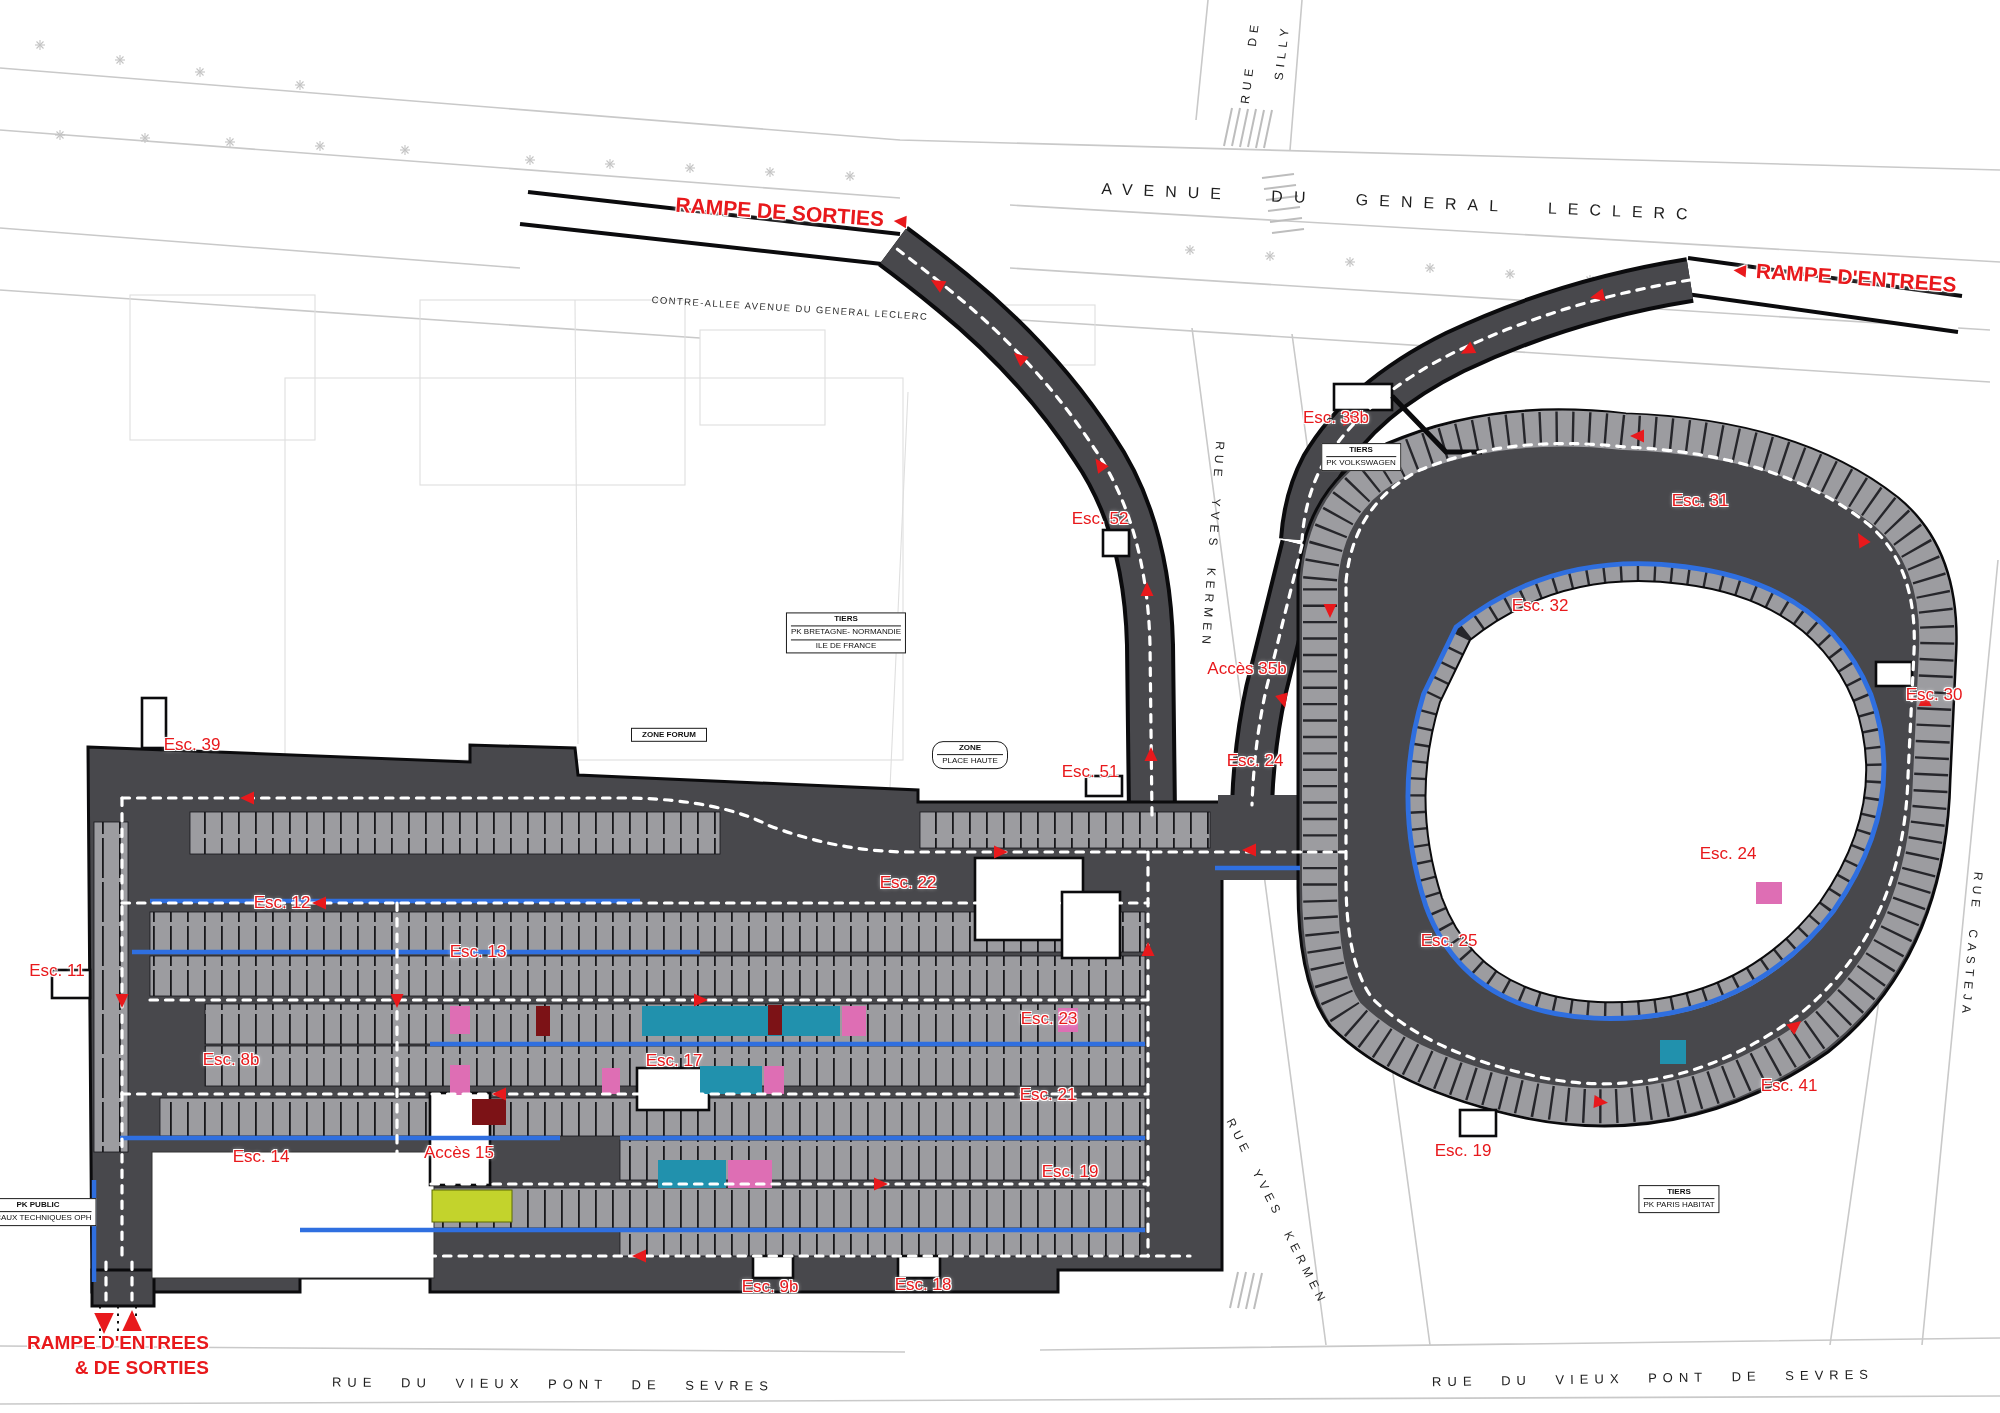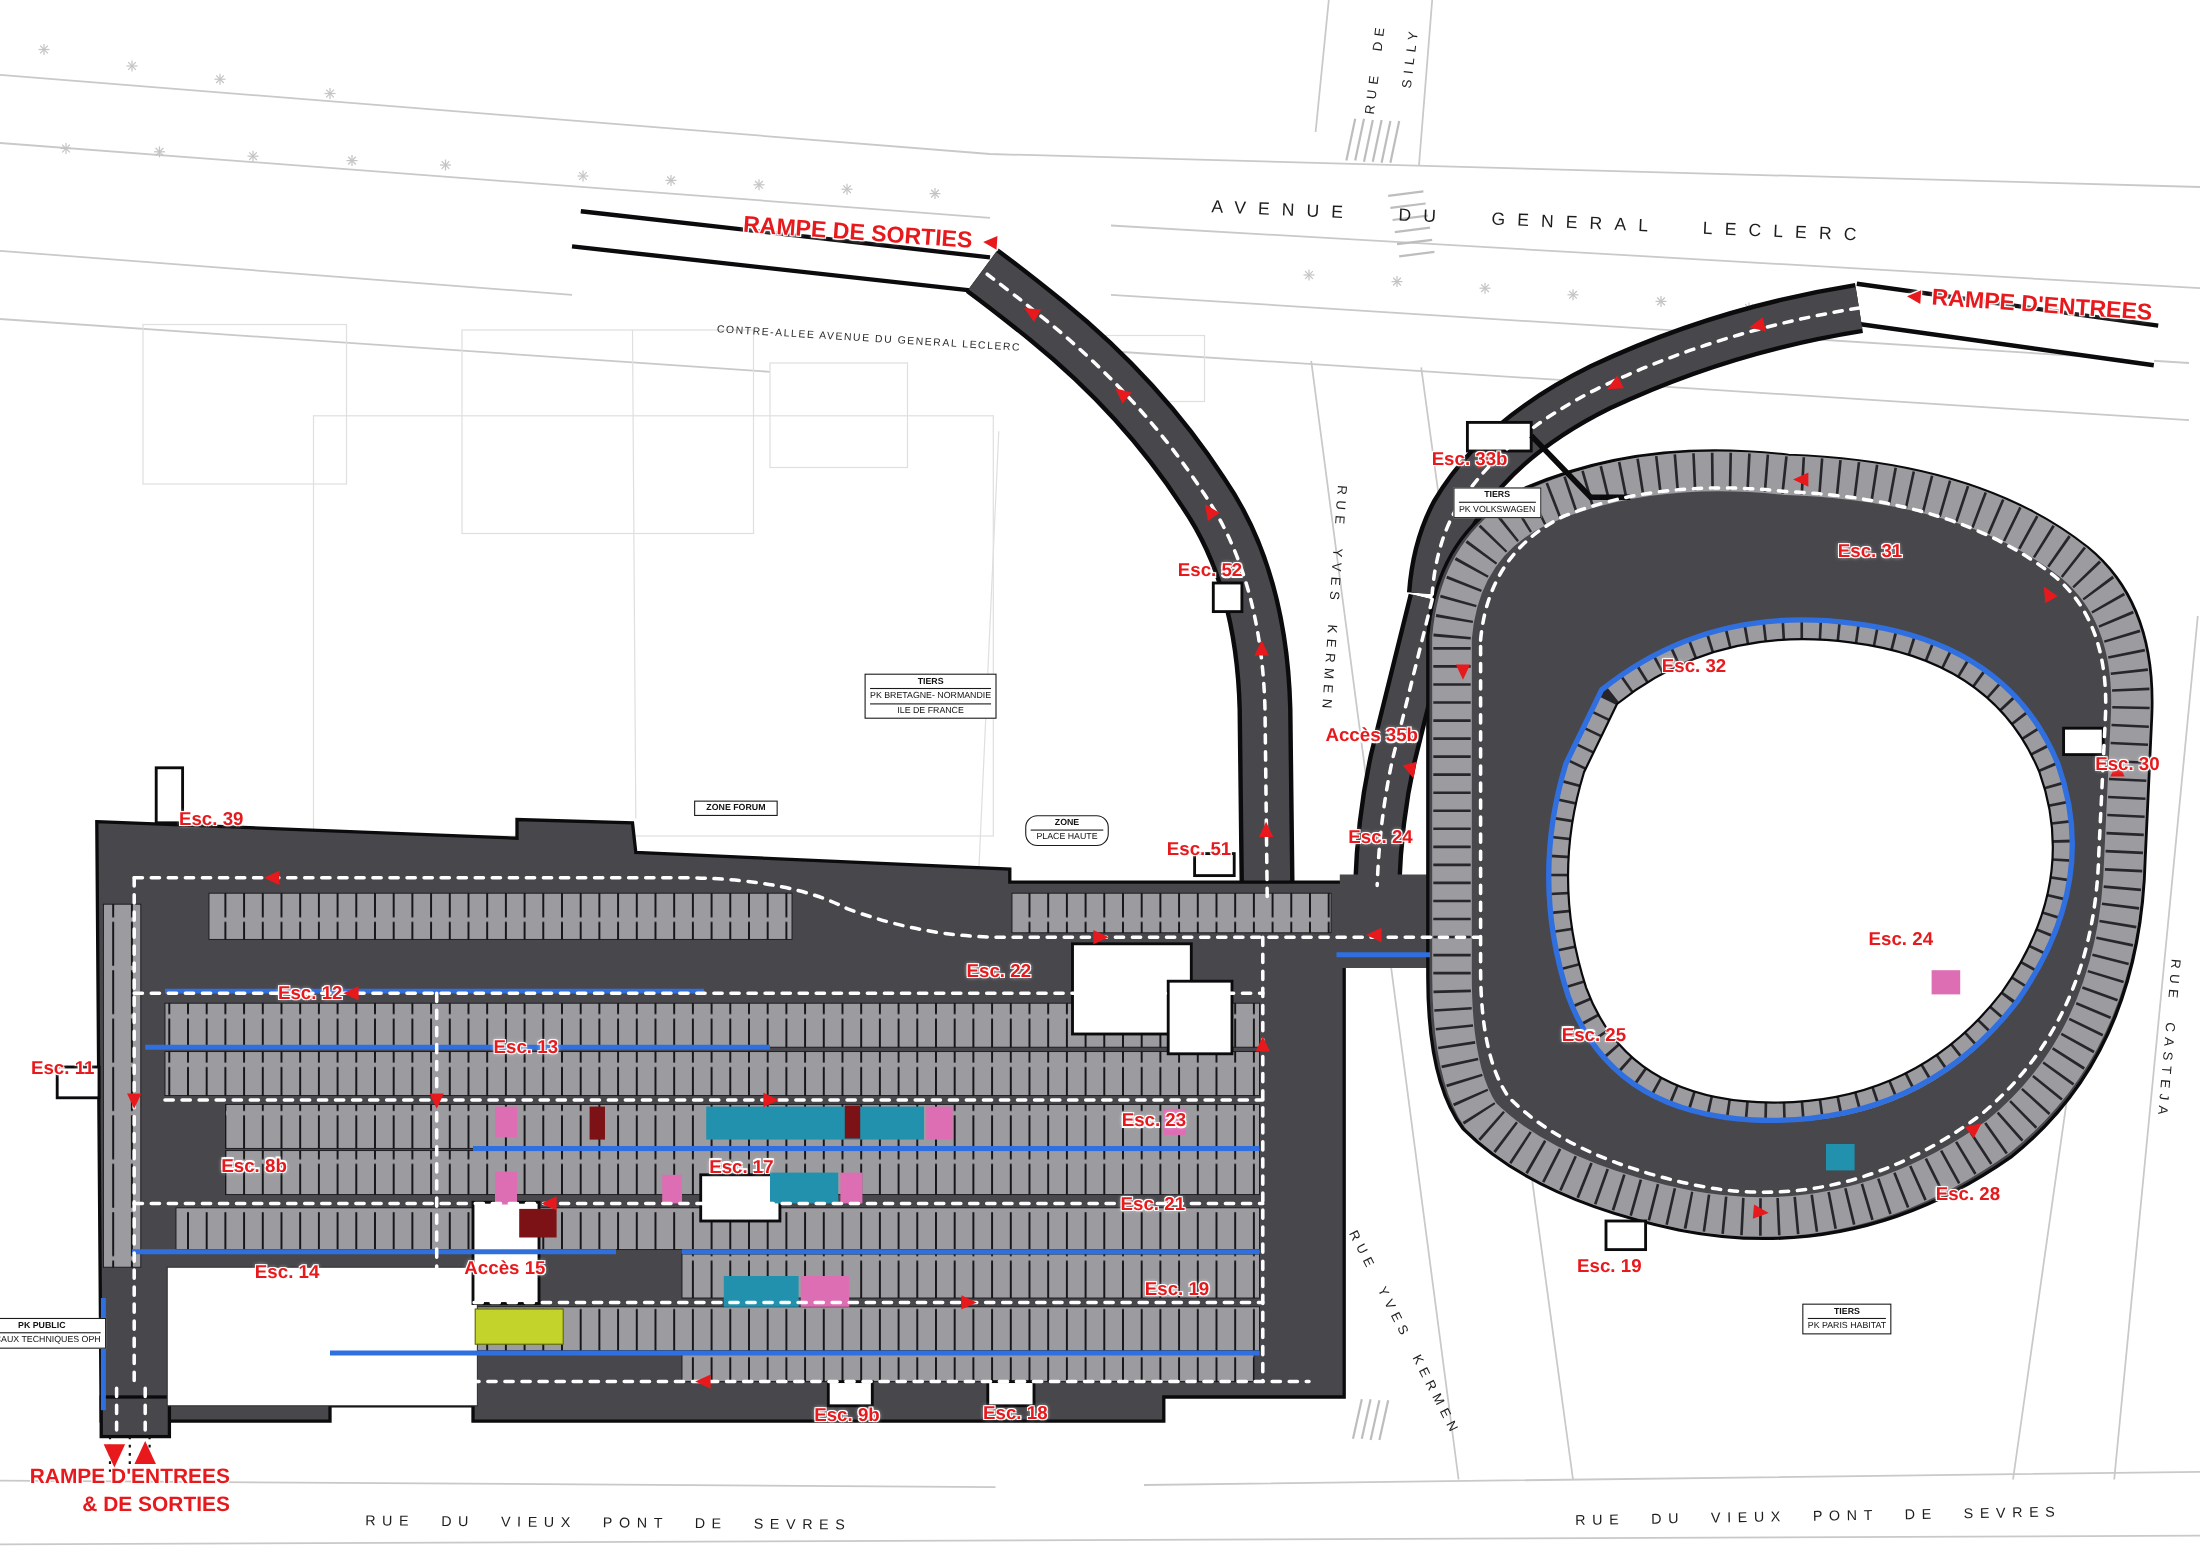--- a/index.html
+++ b/index.html
@@ -1,20 +1,20 @@
 <!DOCTYPE html>
 <html style="--structure: #48484c; --stall-gray: #9c9ca0; --accent-red: #e8191c; --walkway-blue: #2f6fe0; --handicap-teal: #2191ad; --family-pink: #de6eb4; --electric-green: #c3d32c; --street-line: #c9c9c9;"><head>
 <meta charset="utf-8">
 <style>
   html,body{margin:0;padding:0;background:#fff;width:2000px;height:1413px;overflow:hidden;}
   #map{position:relative;width:2000px;height:1413px;background:#fff;font-family:"Liberation Sans",sans-serif;}
   #plan-svg{position:absolute;left:0;top:0;}
   #labels-layer{position:absolute;left:0;top:0;width:100%;height:100%;pointer-events:none;}
   .lbl{position:absolute;white-space:nowrap;font-family:"Liberation Sans",sans-serif;}
-  .esc{color:var(--accent-red);font-weight:bold;font-size:17px;
+  .esc{color:var(--accent-red);font-weight:normal;font-size:17px;
        text-shadow:-1px -1px 0 #fff,1px -1px 0 #fff,-1px 1px 0 #fff,1px 1px 0 #fff,0 0 4px #fff;text-align:center;}
   .ramp{color:var(--accent-red);font-weight:bold;font-size:21px;
        text-shadow:-1px -1px 0 #fff,1px -1px 0 #fff,-1px 1px 0 #fff,1px 1px 0 #fff,0 0 5px #fff;}
   .ramp2{color:var(--accent-red);font-weight:bold;font-size:19px;text-align:right;line-height:1.3;
        text-shadow:-1px -1px 0 #fff,1px -1px 0 #fff,-1px 1px 0 #fff,1px 1px 0 #fff;}
   .street-lg{font-size:16px;letter-spacing:11px;word-spacing:24px;color:#1d1d1d;}
   .street-lg2{font-size:13px;letter-spacing:6px;word-spacing:14px;color:#1d1d1d;}
   .street-md{font-size:12px;letter-spacing:5px;word-spacing:9px;color:#1d1d1d;}
   .street-sm{font-size:9.5px;letter-spacing:1.4px;color:#2c2c2c;}
   .boxed{background:#fff;border:1.5px solid #1b1b1b;font-size:8px;line-height:1.55;text-align:center;
@@ -305,21 +305,21 @@
       <div class="lbl esc" style="left: 1090px; top: 772px; transform: translate(-50%, -50%) rotate(0deg);">Esc. 51</div>
       <div class="lbl esc" style="left: 1728px; top: 854px; transform: translate(-50%, -50%) rotate(0deg);">Esc. 24</div>
       <div class="lbl esc" style="left: 908px; top: 883px; transform: translate(-50%, -50%) rotate(0deg);">Esc. 22</div>
       <div class="lbl esc" style="left: 282px; top: 903px; transform: translate(-50%, -50%) rotate(0deg);">Esc. 12</div>
       <div class="lbl esc" style="left: 1449px; top: 941px; transform: translate(-50%, -50%) rotate(0deg);">Esc. 25</div>
       <div class="lbl esc" style="left: 478px; top: 952px; transform: translate(-50%, -50%) rotate(0deg);">Esc. 13</div>
       <div class="lbl esc" style="left: 57px; top: 971px; transform: translate(-50%, -50%) rotate(0deg);">Esc. 11</div>
       <div class="lbl esc" style="left: 1049px; top: 1019px; transform: translate(-50%, -50%) rotate(0deg);">Esc. 23</div>
       <div class="lbl esc" style="left: 231px; top: 1060px; transform: translate(-50%, -50%) rotate(0deg);">Esc. 8b</div>
       <div class="lbl esc" style="left: 674px; top: 1061px; transform: translate(-50%, -50%) rotate(0deg);">Esc. 17</div>
-      <div class="lbl esc" style="left: 1789px; top: 1086px; transform: translate(-50%, -50%) rotate(0deg);">Esc. 28</div>
+      <div class="lbl esc" style="left: 1789px; top: 1086px; transform: translate(-50%, -50%) rotate(0deg);">Esc. 41</div>
       <div class="lbl esc" style="left: 1048px; top: 1095px; transform: translate(-50%, -50%) rotate(0deg);">Esc. 21</div>
       <div class="lbl esc" style="left: 261px; top: 1157px; transform: translate(-50%, -50%) rotate(0deg);">Esc. 14</div>
       <div class="lbl esc" style="left: 459px; top: 1153px; transform: translate(-50%, -50%) rotate(0deg);">Accès 15</div>
       <div class="lbl esc" style="left: 1463px; top: 1151px; transform: translate(-50%, -50%) rotate(0deg);">Esc. 19</div>
       <div class="lbl esc" style="left: 1070px; top: 1172px; transform: translate(-50%, -50%) rotate(0deg);">Esc. 19</div>
       <div class="lbl esc" style="left: 770px; top: 1287px; transform: translate(-50%, -50%) rotate(0deg);">Esc. 9b</div>
       <div class="lbl esc" style="left: 923px; top: 1285px; transform: translate(-50%, -50%) rotate(0deg);">Esc. 18</div>
       <div class="lbl boxed" style="left: 1361px; top: 457px; transform: translate(-50%, -50%) rotate(0deg);">
         <div>TIERS</div>
         <div>PK VOLKSWAGEN</div>

